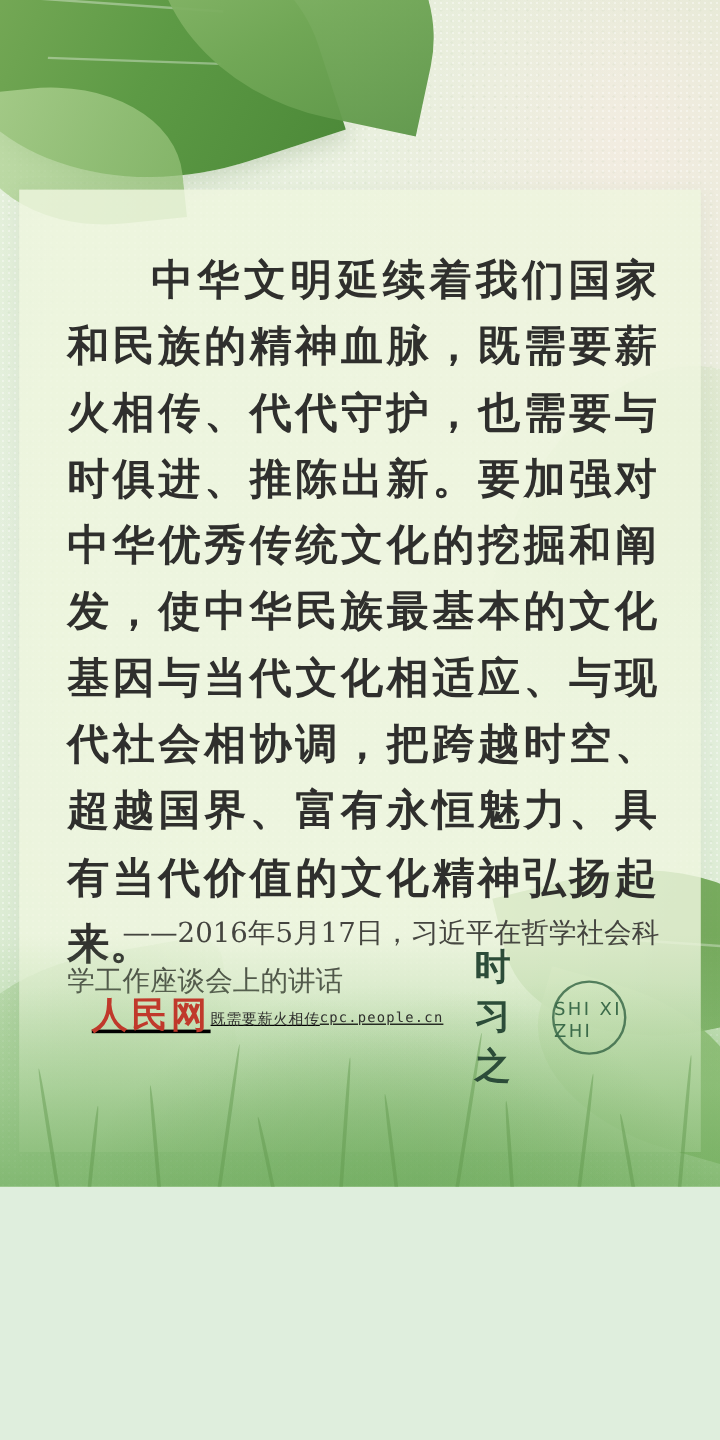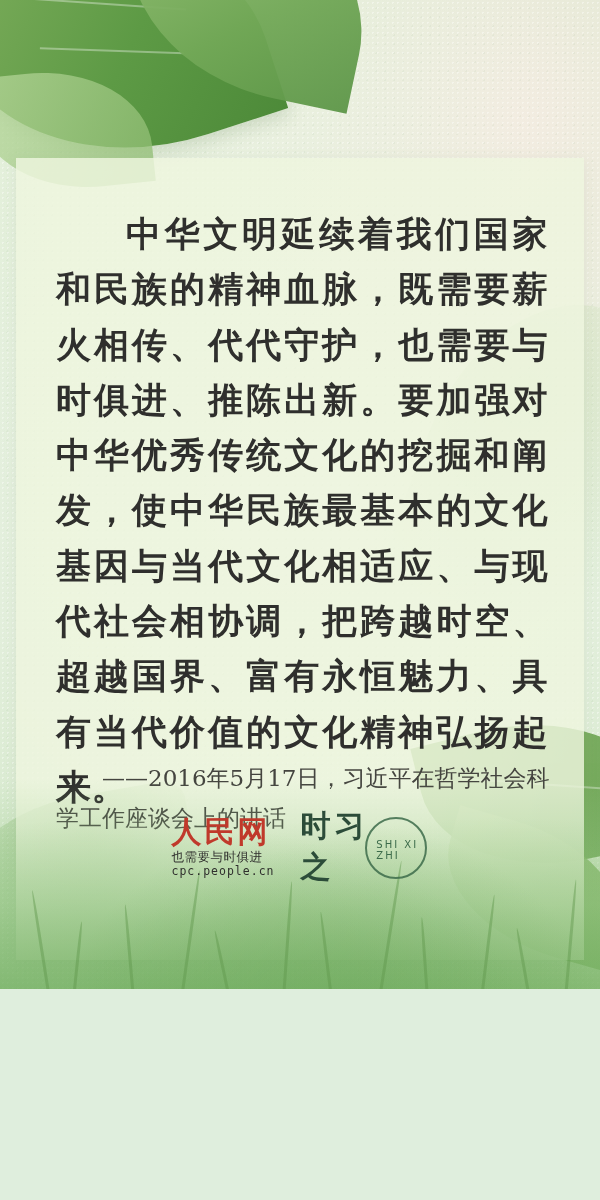--- a/index.html
+++ b/index.html
@@ -189,23 +189,24 @@
     right: 0;
     bottom: 110px;
     display: flex;
     justify-content: center;
     align-items: center;
     gap: 26px;
   }
 
   .logo-people {
     display: flex;
-    flex-direction: column;
-    align-items: flex-start;
+    flex-direction: row;
+    align-items: center;
     line-height: 1;
+    text-decoration: underline;
   }
   .logo-people .cn {
     font-family: "DejaVu Serif", "Liberation Serif", serif;
     font-size: 30px;
     font-weight: 700;
     color: #c0392b;
     letter-spacing: 3px;
   }
   .logo-people .sub {
     margin-top: 4px;
@@ -247,21 +248,21 @@
     font-size: 30px;
     font-weight: 700;
     color: #2c4c39;
     letter-spacing: 4px;
     z-index: 2;
   }
   .logo-shixi .py {
     position: relative;
     margin-top: 5px;
     font-family: "DejaVu Sans", "Liberation Sans", sans-serif;
-    font-size: 10px;
+    font-size: 15px;
     color: #3c6b4a;
     letter-spacing: 2px;
     z-index: 2;
   }
 </style>
 </head>
 <body>
 
 <div class="poster">
 
@@ -301,21 +302,21 @@
     <div class="blade" style="left:71%;height:82px;transform:rotate(-4deg);"></div>
     <div class="blade" style="left:80%;height:105px;transform:rotate(7deg);"></div>
     <div class="blade" style="left:88%;height:72px;transform:rotate(-10deg);"></div>
     <div class="blade" style="left:94%;height:120px;transform:rotate(5deg);"></div>
   </div>
 
   <div class="footer">
 
     <div class="logo-people">
       <div class="cn">人民网</div>
-      <div class="sub">也需要与时俱进</div>
+      <div class="sub">既需要薪火相传</div>
       <div class="url">cpc.people.cn</div>
     </div>
 
     <div class="logo-shixi">
       <div class="circle"></div>
       <div class="zh">时习之</div>
       <div class="py">SHI XI ZHI</div>
     </div>
 
   </div>

